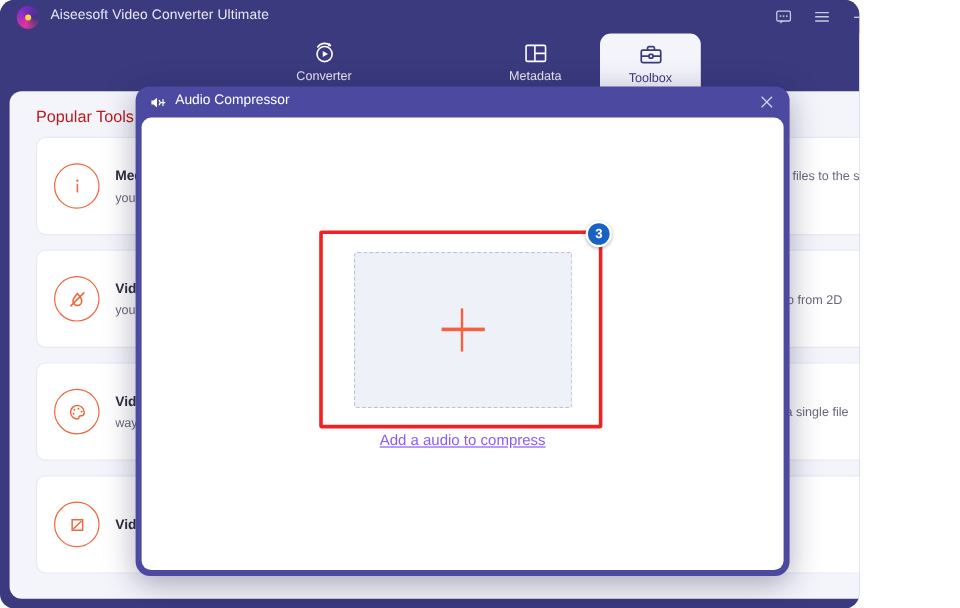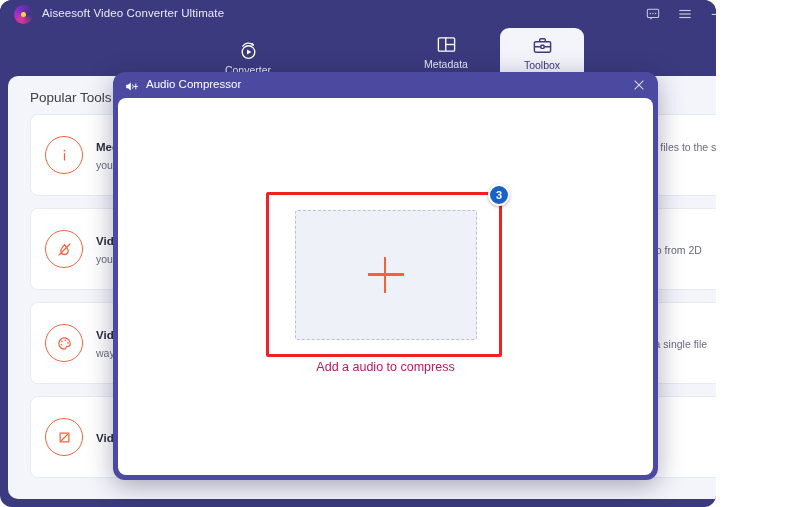--- a/index.html
+++ b/index.html
@@ -63,36 +63,36 @@
     gap: 3px; cursor: pointer;
   }
   .tab .ti { width: 22px; height: 20px; display: flex; align-items: center; justify-content: center; }
   .tab .tl { font-size: 10.5px; color: #e6e6f3; }
   .tab.active {
     background: #f4f4fb;
     border-radius: 9px 9px 0 0;
     height: 50px;
   }
   .tab.active .tl { color: #3b3a7e; }
-  .tab-converter { left: 206px; justify-content: flex-end; }
+  .tab-converter { left: 228px; }
   .tab-mv        { left: 311px; }
   .tab-collage   { left: 404px; }
   .tab-toolbox   { left: 500px; width: 84px; }
 
   
   .content {
     position: absolute;
     left: 8px; top: 76px; width: 784px; height: 423px;
     background: #f4f5fb;
     border-radius: 10px 10px 10px 10px;
     overflow: hidden;
   }
   .popular-title {
     position: absolute; left: 22px; top: 14px;
-    font-size: 13.5px; color: #404040; text-align: center;
+    font-size: 13.5px; color: #b91c1c; text-align: center;
   }
 
   .tools-grid {
     position: absolute; left: 22px; top: 38px;
     width: 736px;
     display: grid;
     grid-template-columns: 1fr 1fr;
     gap: 12px 18px;
   }
   .tool-card {
@@ -176,21 +176,21 @@
     display: flex; align-items: center; justify-content: center;
     cursor: pointer;
   }
   .plus-icon { width: 36px; height: 36px; position: relative; }
   .plus-icon::before, .plus-icon::after {
     content: ""; position: absolute; background: #f4613f;
   }
   .plus-icon::before { left: 16px; top: 0; width: 2.6px; height: 36px; }
   .plus-icon::after  { top: 16px; left: 0; height: 2.6px; width: 36px; }
   .drop-label {
-    margin-top: 20px; font-size: 12.5px; color: #be185d; white-space: nowrap;
+    margin-top: 20px; font-size: 12.5px; color: #8b5cf6; white-space: nowrap; text-decoration: underline;
   }
 
   
   .annot-box {
     position: absolute;
     left: 266px; top: 192px;
     width: 236px; height: 165px;
     border: 3px solid #ef2222;
     border-radius: 2px;
     z-index: 40;

